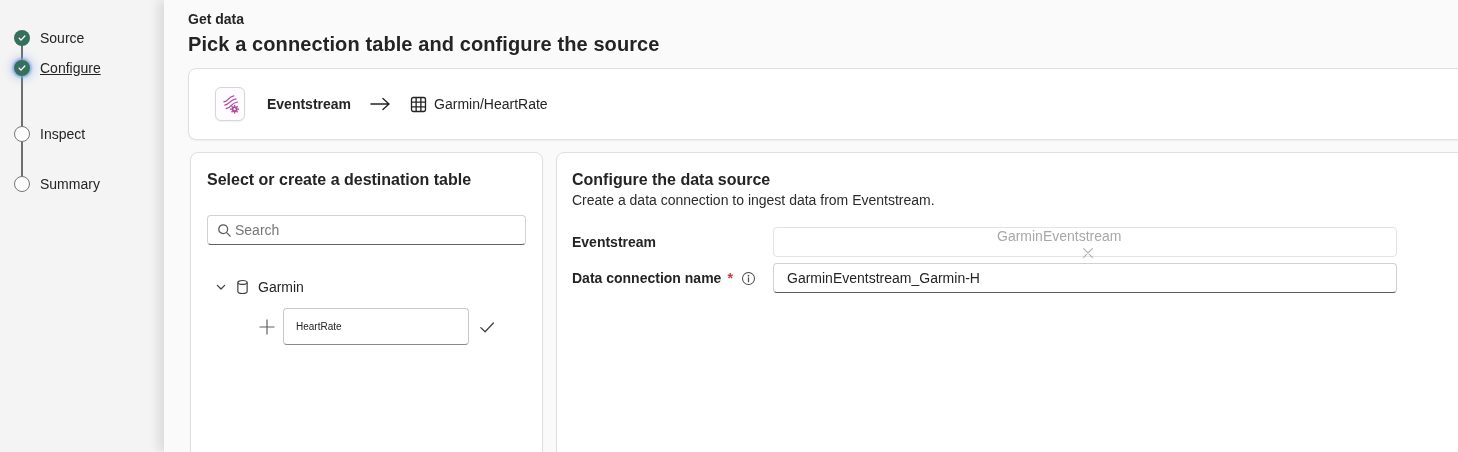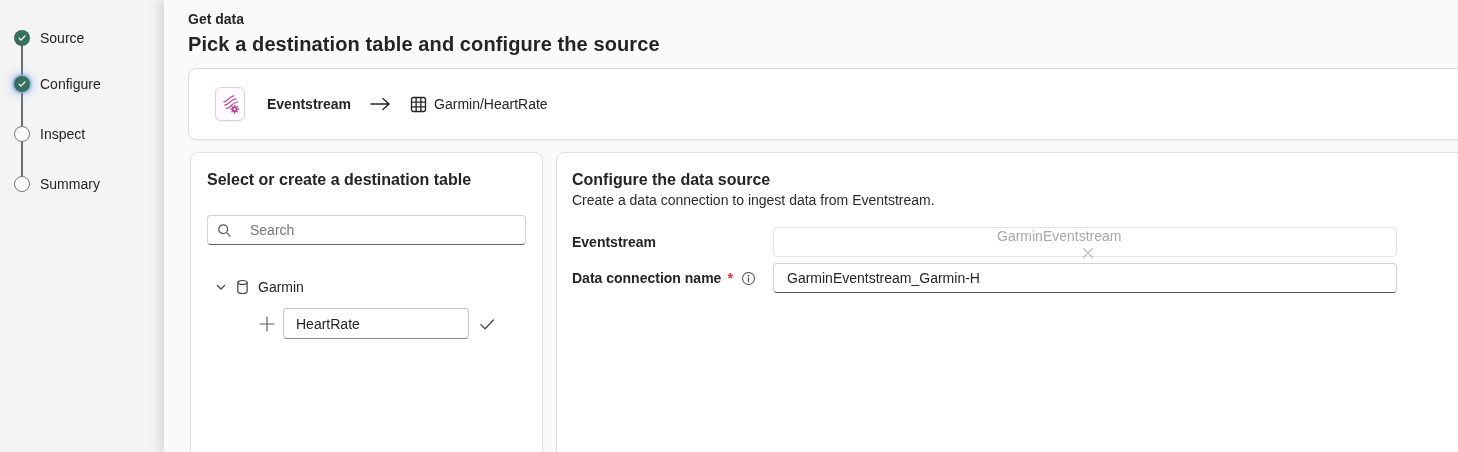--- a/index.html
+++ b/index.html
@@ -15,21 +15,21 @@
   
   .sidebar {
     position: absolute; left: 0; top: 0; width: 164px; height: 100%;
     background: #f4f4f4;
   }
   .stepper-line {
     position: absolute; left: 21px; top: 34px; width: 2px; height: 150px;
     background: #6e6e6e;
   }
   .step { position: absolute; left: 14px; display: flex; align-items: center; gap: 10px; height: 20px; }
-  .step-1 { top: 28px; } .step-2 { top: 74px; } .step-3 { top: 124px; } .step-4 { top: 174px; }
+  .step-1 { top: 28px; } .step-2 { top: 58px; text-decoration: underline; } .step-3 { top: 124px; } .step-4 { top: 174px; }
   .bubble {
     width: 16px; height: 16px; border-radius: 50%; flex: 0 0 16px;
     display: flex; align-items: center; justify-content: center;
   }
   .bubble.done { background: #35705d; }
   .bubble.pending { background: #fff; border: 1.5px solid #757575; }
   .bubble.focused { box-shadow: 0 0 2px 2px rgba(120,160,225,0.65), 0 0 8px 4px rgba(120,160,225,0.35); }
   .step-label { font-size: 14px; color: #242424; white-space: nowrap; }
 
   
@@ -67,37 +67,37 @@
   }
   .left-panel { left: 26px; width: 353px; }
   .right-panel { left: 392px; right: -10px; }
 
   .panel-title { font-size: 16px; font-weight: 700; }
   .left-panel .panel-title { margin: 18px 16px 12px; }
 
   .searchbox {
     margin: 26px 16px 0; height: 30px;
     border: 1px solid #d1d1d1; border-bottom-color: #616161; border-radius: 4px;
-    display: flex; align-items: center; gap: 18px; padding: 0 9px; background: #fff;
+    display: flex; align-items: center; gap: 3px; padding: 0 9px; background: #fff;
   }
   .searchbox input {
     border: none; outline: none; flex: 1; font-size: 14px;
     font-family: "Liberation Sans", sans-serif; color: #242424; background: transparent;
   }
   .searchbox input::placeholder { color: #767676; }
 
   .tree-row {
     margin: 30px 16px 0; height: 24px; padding-left: 8px;
     display: flex; align-items: center; gap: 9px; border-radius: 4px; cursor: pointer;
   }
   .tree-label { font-size: 14px; }
   .tree-child { margin: 9px 16px 0 67px; display: flex; align-items: center; gap: 7px; }
   .newtable-input {
-    width: 186px; height: 31px; border: 1px solid #c8c8c8; border-bottom-color: #8a8a8a;
-    border-radius: 4px; padding: 0 12px; font-size: 14px;
+    width: 186px; height: 37px; border: 1px solid #c8c8c8; border-bottom-color: #8a8a8a;
+    border-radius: 4px; padding: 0 12px; font-size: 10px;
     font-family: "Liberation Sans", sans-serif; color: #242424; outline: none;
   }
   .confirm-btn { margin-left: 2px; display: flex; align-items: center; cursor: pointer; background: none; border: none; }
 
   
   .right-panel .panel-title { margin: 18px 15px 0; }
   .panel-subtitle { margin: 3px 15px 0; font-size: 14px; color: #2b2b2b; }
   .field-row { margin: 0 15px 0; display: flex; align-items: center; }
   .field-row.first { margin-top: 19px; }
   .field-row.second { margin-top: 6px; }
@@ -153,21 +153,21 @@
     </div>
 
     <div class="step step-4">
       <span class="bubble pending"></span>
       <span class="step-label">Summary</span>
     </div>
   </aside>
 
   <main class="main">
     <div class="eyebrow">Get data</div>
-    <h1 class="page-title">Pick a destination table and configure the source</h1>
+    <h1 class="page-title">Pick a connection table and configure the source</h1>
 
     <section class="conn-card">
       <span class="es-iconbox">
         <svg width="19" height="22" viewBox="0 0 20 22">
           <path d="M13.5 2.5 C 7 3.6, 8.6 7.6, 3 8.8" fill="none" stroke="#b4479c" stroke-width="1.3" stroke-linecap="round"></path>
           <path d="M15.8 5.6 C 8.6 6.8, 10.2 10.8, 4 12.2" fill="none" stroke="#b4479c" stroke-width="1.3" stroke-linecap="round"></path>
           <path d="M17.3 8.9 C 10.2 10.1, 11.8 14.3, 5.4 15.8" fill="none" stroke="#b4479c" stroke-width="1.3" stroke-linecap="round"></path>
           <g stroke="#b4479c" stroke-width="1.5">
             <line x1="14.3" y1="11.9" x2="14.3" y2="13.5"></line>
             <line x1="14.3" y1="19.5" x2="14.3" y2="21.1"></line>

